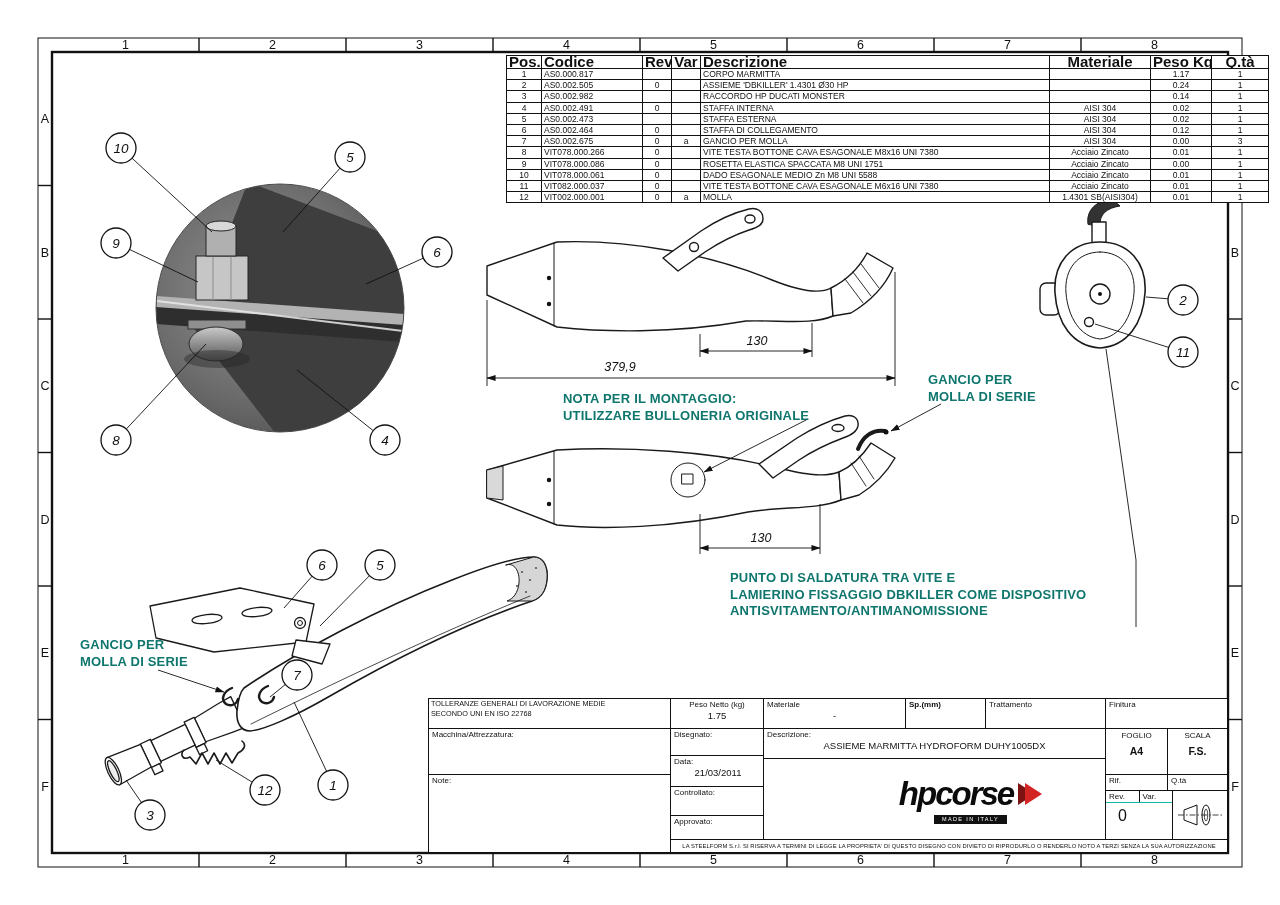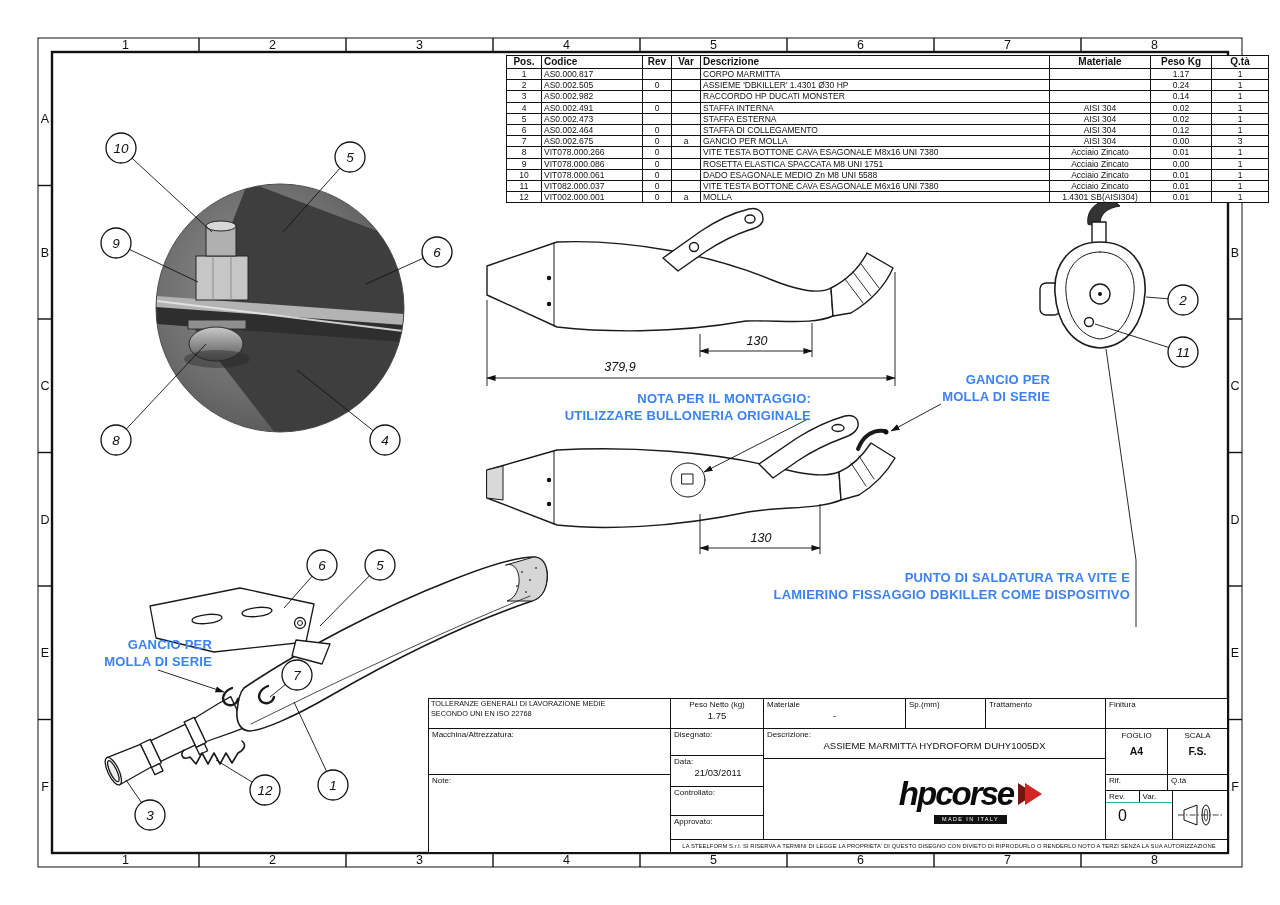--- a/index.html
+++ b/index.html
@@ -15,33 +15,33 @@
   .ldrg line,.ldrg polyline{stroke:#111;stroke-width:0.9;fill:none;}
   .ldr{stroke:#111;stroke-width:0.9;}
   .bln{fill:#fff;stroke:#111;stroke-width:1.3;}
   .blt{font:italic 13.5px "Liberation Sans",sans-serif;text-anchor:middle;fill:#111;}
 
   
   table.bom{position:absolute;left:506px;top:55px;width:722px;z-index:2;
             border-collapse:collapse;table-layout:fixed;background:#fff;}
   table.bom th,table.bom td{border:1px solid #111;font-size:8.5px;line-height:10.2px;
             padding:0 2px;white-space:nowrap;overflow:hidden;height:10.2px;}
-  table.bom th{font-size:10px;font-weight:bold;line-height:12px;height:12px;}
+  table.bom th{font-size:15px;font-weight:bold;line-height:12px;height:12px;}
   table.bom .col0{width:30px;text-align:center;}
   table.bom .col1{width:96px;text-align:left;}
   table.bom .col2{width:24px;text-align:center;}
   table.bom .col3{width:24px;text-align:center;}
   table.bom .col4{width:344px;text-align:left;}
   table.bom .col5{width:96px;text-align:center;}
   table.bom .col6{width:56px;text-align:center;}
   table.bom .col7{width:52px;text-align:center;}
 
   
   .note{position:absolute;z-index:2;font-weight:bold;font-size:13px;line-height:16.5px;
-        text-align:right;letter-spacing:0.2px;color:#3b82f6;}
+        text-align:left;letter-spacing:0.2px;color:#0f766e;}
   .note span{display:block;}
 
   
   .tb{position:absolute;left:428px;top:698px;width:800px;height:155px;z-index:2;background:#fff;}
   .cell{position:absolute;box-sizing:border-box;border:1px solid #111;background:#fff;}
   .lbl{font-size:8px;padding:1px 3px;text-align:left;}
   .tol{font-size:7.3px;line-height:8.5px;padding:1px 2px 0;}
   .vcenter{text-align:center;font-size:9.5px;}
   .fsLbl{font-size:8px;text-align:center;padding-top:2px;}
   .fsVal{font-size:10.5px;font-weight:bold;text-align:center;padding-top:5px;}
@@ -474,20 +474,21 @@
   <span>GANCIO PER</span>
   <span>MOLLA DI SERIE</span>
 </div>
 <div class="note" style="left:80px;top:637px;width:132px;">
   <span>GANCIO PER</span>
   <span>MOLLA DI SERIE</span>
 </div>
 <div class="note" style="left:730px;top:570px;width:400px;">
   <span>PUNTO DI SALDATURA TRA VITE E</span>
   <span>LAMIERINO  FISSAGGIO DBKILLER COME DISPOSITIVO</span>
+  <span>ANTISVITAMENTO/ANTIMANOMISSIONE</span>
 </div>
 
 <div class="tb">
   <div class="cell" style="left:0;top:0;width:243px;height:31px;">
     <div class="tol">TOLLERANZE GENERALI DI LAVORAZIONE MEDIE</div>
     <div class="tol">SECONDO UNI EN ISO 22768</div>
   </div>
   <div class="cell" style="left:0;top:30;top:30px;width:243px;height:47px;">
     <div class="lbl">Macchina/Attrezzatura:</div>
   </div>
@@ -496,21 +497,21 @@
   </div>
 
   <div class="cell" style="left:242px;top:0;width:94px;height:31px;">
     <div class="lbl" style="text-align:center;">Peso Netto (kg)</div>
     <div class="vcenter">1.75</div>
   </div>
   <div class="cell" style="left:335px;top:0;width:143px;height:31px;">
     <div class="lbl">Materiale</div>
     <div class="vcenter">-</div>
   </div>
-  <div class="cell" style="left:477px;top:0;width:81px;height:31px;">
+  <div class="cell" style="left:477px;top:0;width:81px;height:31px;font-weight:bold;">
     <div class="lbl">Sp.(mm)</div>
   </div>
   <div class="cell" style="left:557px;top:0;width:121px;height:31px;">
     <div class="lbl">Trattamento</div>
   </div>
   <div class="cell" style="left:677px;top:0;width:123px;height:31px;">
     <div class="lbl">Finitura</div>
   </div>
 
   <div class="cell" style="left:242px;top:30px;width:109px;height:28px;">

